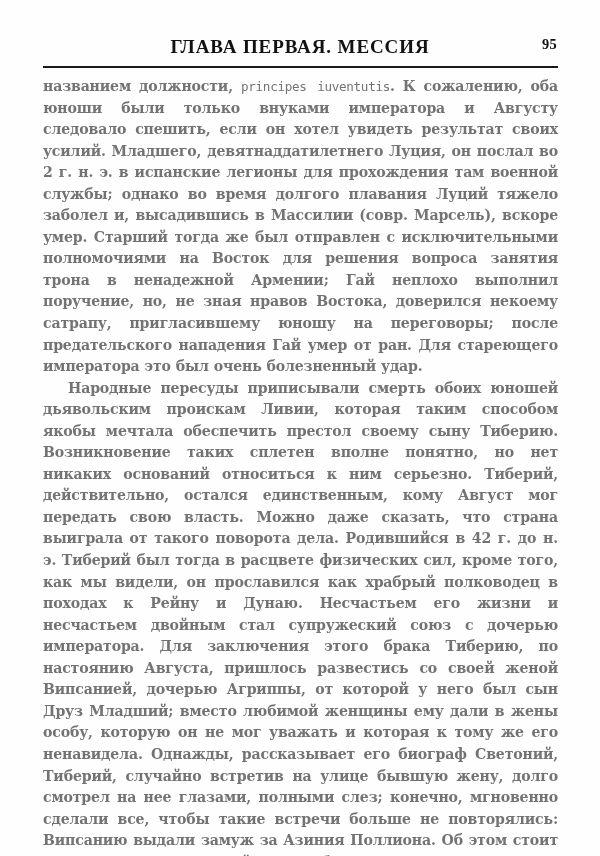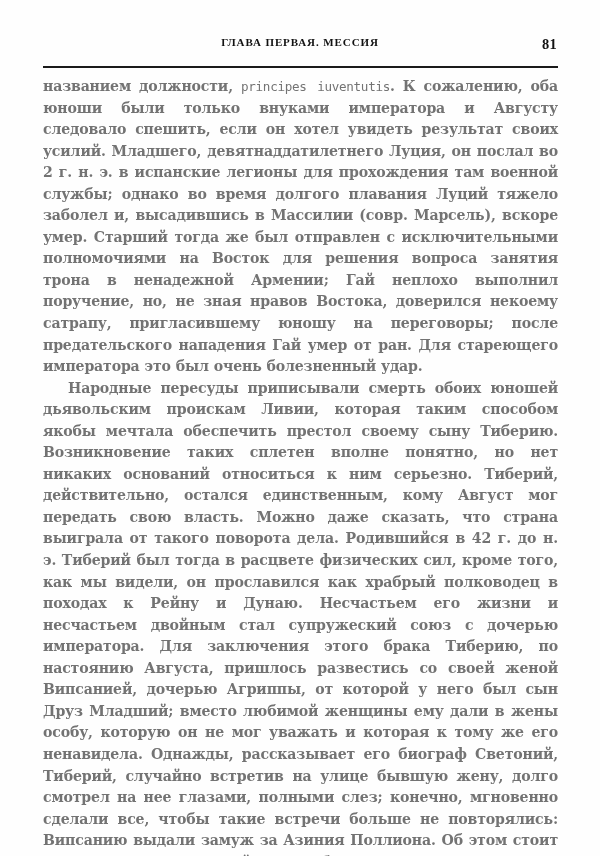--- a/index.html
+++ b/index.html
@@ -34,21 +34,21 @@
     height: 26px;
   }
 
   .runhead-title {
     position: absolute;
     left: 0;
     right: 0;
     top: 0;
     text-align: center;
     font-family: "Liberation Serif", "DejaVu Serif", serif;
-    font-size: 11px;
+    font-size: 19px;
     font-weight: 700;
     letter-spacing: 0.9px;
     color: #121212;
     white-space: nowrap;
   }
 
   .runhead-folio {
     position: absolute;
     right: 0;
     top: 0;
@@ -106,21 +106,21 @@
     letter-spacing: -0.3px;
   }
 </style>
 </head>
 <body>
 
 <div class="page">
 
   <div class="runhead">
     <div class="runhead-title">ГЛАВА ПЕРВАЯ. МЕССИЯ</div>
-    <div class="runhead-folio">81</div>
+    <div class="runhead-folio">95</div>
   </div>
 
   <div class="runhead-rule"></div>
 
   <div class="textblock">
 
     <p class="para"><span>названием  должности, </span><span class="latin">principes iuventutis</span><span>. К сожалению, оба юноши были только внуками императора и Августу следовало спешить, если он хотел увидеть результат своих усилий. Младшего, девятнаддатилетнего Луция, он послал во 2 г. н. э. в испанские легионы для прохождения там военной службы; однако во время долгого плавания Луций тяжело заболел и, высадившись в Массилии (совр. Марсель), вскоре умер. Старший тогда же был отправлен с исключительными полномочиями на Восток для решения вопроса занятия трона в ненадежной Армении; Гай неплохо выполнил поручение, но, не зная нравов Востока, доверился некоему сатрапу, пригласившему юношу на переговоры; после предательского нападения Гай умер от ран. Для стареющего императора это был очень болезненный удар.</span></p>
 
     <p class="para indent">Народные пересуды приписывали смерть обоих юношей дьявольским проискам Ливии, которая таким способом якобы мечтала обеспечить престол своему сыну Тиберию. Возникновение таких сплетен вполне понятно, но нет никаких оснований относиться к ним серьезно. Тиберий, действительно, остался единственным, кому Август мог передать свою власть. Можно даже сказать, что страна выиграла от такого поворота дела. Родившийся в 42 г. до н. э. Тиберий был тогда в расцвете физических сил, кроме того, как мы видели, он прославился как храбрый полководец в походах к Рейну и Дунаю. Несчастьем его жизни и несчастьем двойным стал супружеский союз с дочерью императора. Для заключения этого брака Тиберию, по настоянию Августа, пришлось развестись со своей женой Випсанией, дочерью Агриппы, от которой у него был сын Друз Младший; вместо любимой женщины ему дали в жены особу, которую он не мог уважать и которая к тому же его ненавидела. Однажды, рассказывает его биограф Светоний, Тиберий, случайно встретив на улице бывшую жену, долго смотрел на нее глазами, полными слез; конечно, мгновенно сделали все, чтобы такие встречи больше не повторялись: Випсанию выдали замуж за Азиния Поллиона. Об этом стоит помнить, когда речь пойдет о Тиберии как о тиране, когда и его охватит «кесарево безумие» — пусть полный слез взгляд, направленный на любимую женщину, которая унесла все его счастье, смягчит наше суждение об этом человеке.</p>
 

